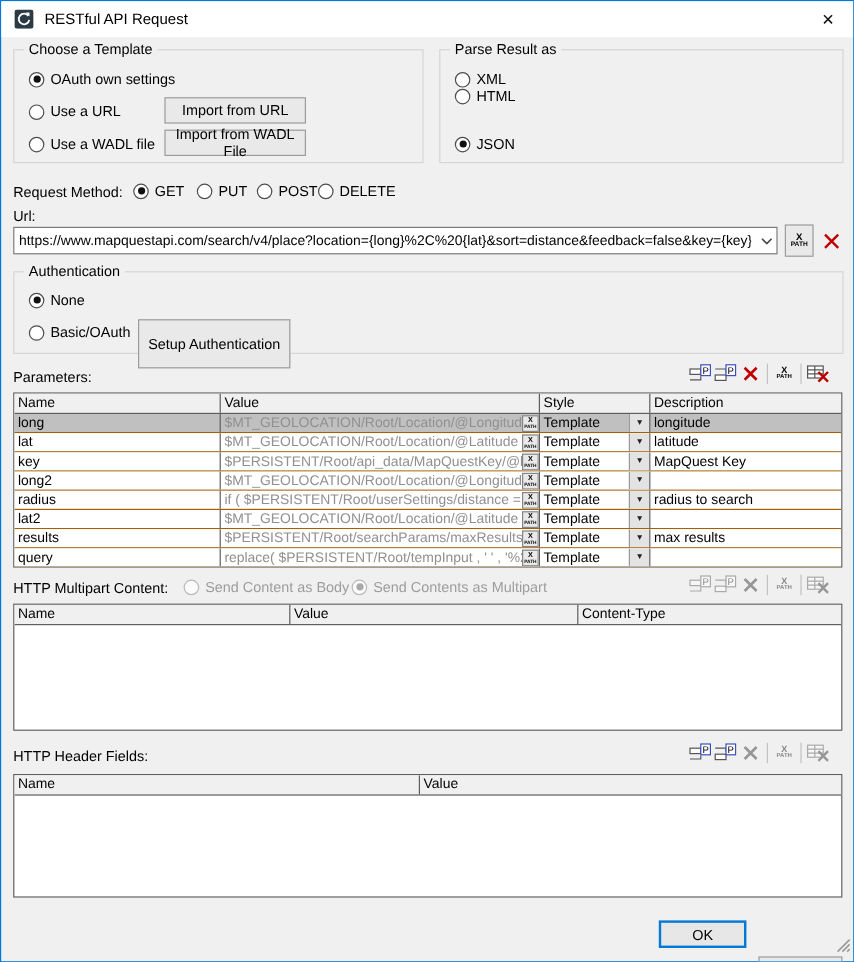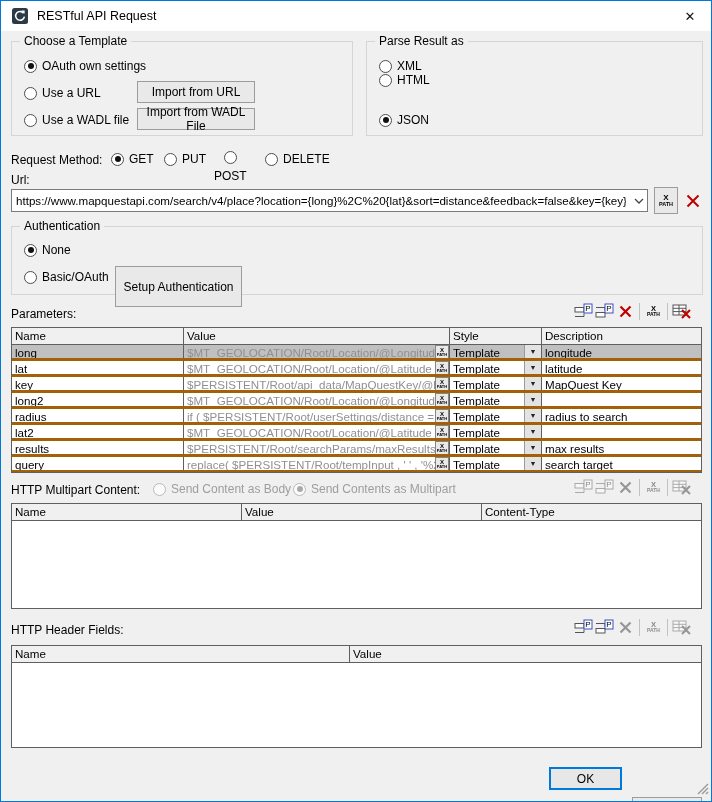--- a/index.html
+++ b/index.html
@@ -38,21 +38,21 @@
   .tsep{width:1px;height:17px;background:#c2c2c2;margin:0 3px;flex:none;}
   .xpathico{display:flex;flex-direction:column;align-items:center;line-height:1;}
   .xpathico .t{font-size:7.5px;font-weight:bold;color:#000;}
   .xpathico .b{font-size:5px;font-weight:bold;color:#000;}
   .dis-ico{filter:grayscale(1) opacity(.45);}
   
   .tbl{position:absolute;border:1px solid #5f5f5f;background:#fff;box-sizing:border-box;overflow:hidden;}
   .hdr{display:flex;height:17px;background:#f0f0f0;border-bottom:1px solid #5f5f5f;box-sizing:border-box;}
   .hc{font-size:11.6px;line-height:16px;padding:0 3px;border-right:1px solid #5f5f5f;box-sizing:border-box;overflow:hidden;white-space:nowrap;color:#000;}
   .hc:last-child{border-right:none;}
-  .trow{display:flex;height:16px;border-bottom:3px solid #a16207;box-sizing:border-box;background:#fff;}
+  .trow{display:flex;height:16px;border-bottom:1px solid #a16207;box-sizing:border-box;background:#fff;}
   .trow.selected{background:#c0c0c0;}
   .cell{font-size:11.6px;line-height:15px;padding:0 3px;box-sizing:border-box;overflow:hidden;white-space:nowrap;color:#000;}
   .c-name{width:172px;border-right:1px solid #5f5f5f;}
   .c-value{width:251px;color:#909090;}
   .c-xbtn{width:15px;padding:0;border-right:1px solid #5f5f5f;display:flex;align-items:center;justify-content:center;}
   .xbtn{width:14px;height:14px;background:#e9e9e9;border:1px solid #858585;box-sizing:border-box;display:flex;flex-direction:column;align-items:center;justify-content:center;line-height:1;}
   .xbtn .t{font-size:6px;font-weight:bold;color:#000;}
   .xbtn .b{font-size:4px;font-weight:bold;color:#000;}
   .c-style{width:92px;padding:0;border-right:1px solid #5f5f5f;display:flex;align-items:stretch;}
   .c-style .stxt{flex:1;padding:0 3px;overflow:hidden;}
@@ -118,21 +118,21 @@
 
   <span class="lbl" style="left:10px;top:152px;">Request Method:</span>
   <label class="radio" style="left:110px;top:150px;">
     <span class="rb on"></span>
     <span>GET</span>
   </label>
   <label class="radio" style="left:163px;top:150px;">
     <span class="rb"></span>
     <span>PUT</span>
   </label>
-  <label class="radio" style="left:213px;top:150px;flex-direction:column;">
+  <label class="radio" style="left:213px;top:150px;">
     <span class="rb"></span>
     <span>POST</span>
   </label>
   <label class="radio" style="left:264px;top:150px;">
     <span class="rb"></span>
     <span>DELETE</span>
   </label>
 
   <span class="lbl" style="left:10px;top:172px;">Url:</span>
   <div class="combo" style="left:10px;top:188px;width:637px;height:23px;">
@@ -325,21 +325,20 @@
           <span class="cell c-xbtn">
             <span class="xbtn">
               <span class="t">X</span>
               <span class="b">PATH</span>
             </span>
           </span>
           <span class="cell c-style">
             <span class="stxt">Template</span>
             <span class="dd">▼</span>
           </span>
-          <span class="cell c-desc">search target</span>
         </div>
       </div>
   </div>
 
   <span class="lbl" style="left:10px;top:482px;">HTTP Multipart Content:</span>
   <label class="radio dis" style="left:152px;top:480px;">
     <span class="rb dis"></span>
     <span>Send Content as Body</span>
   </label>
   <label class="radio dis" style="left:292px;top:480px;">

